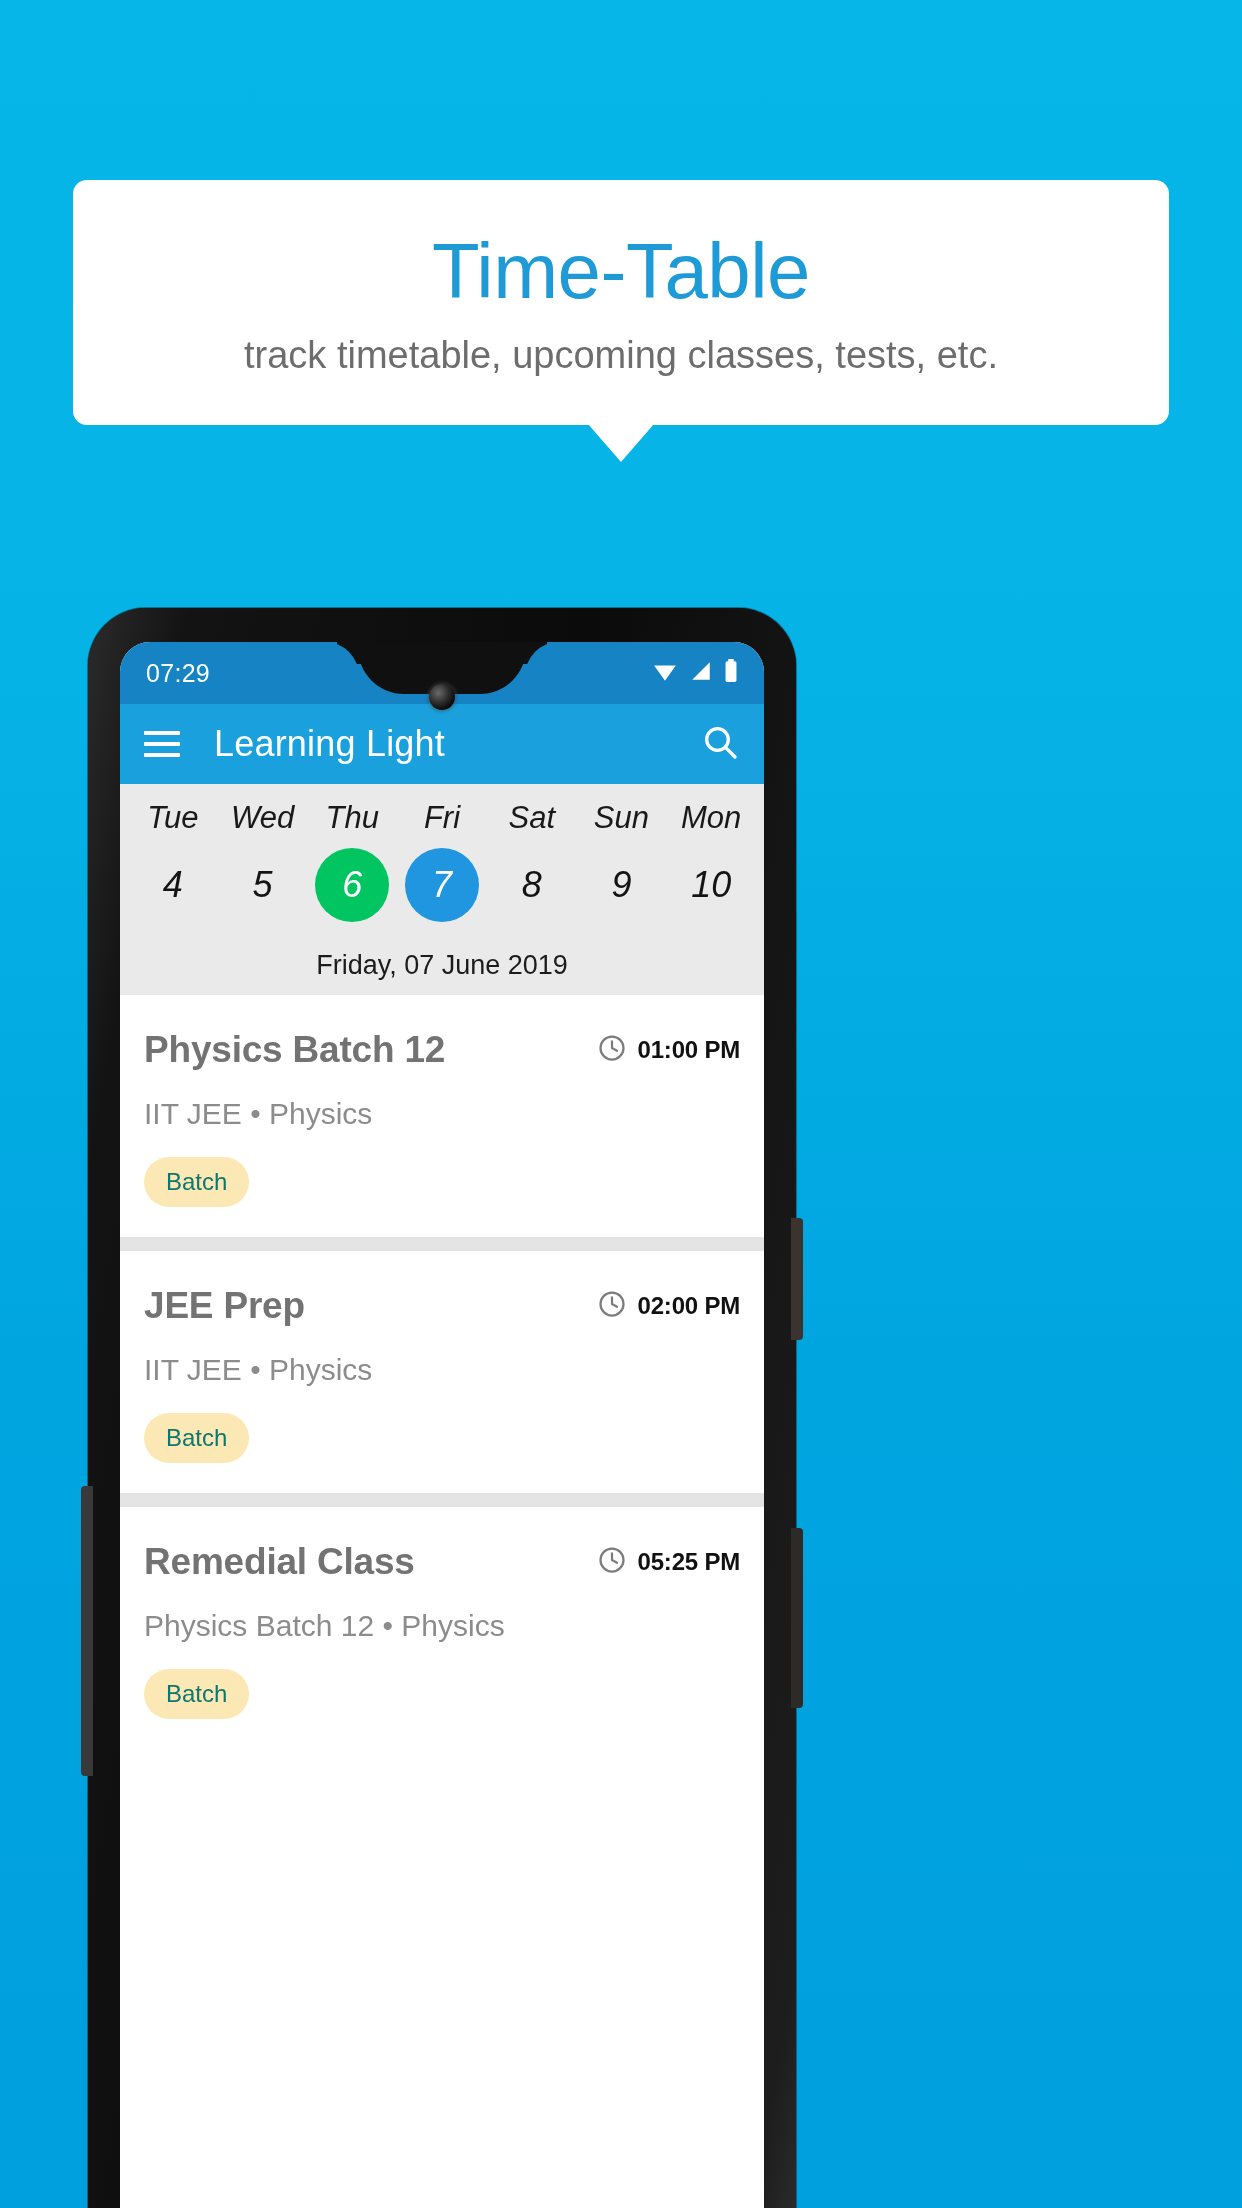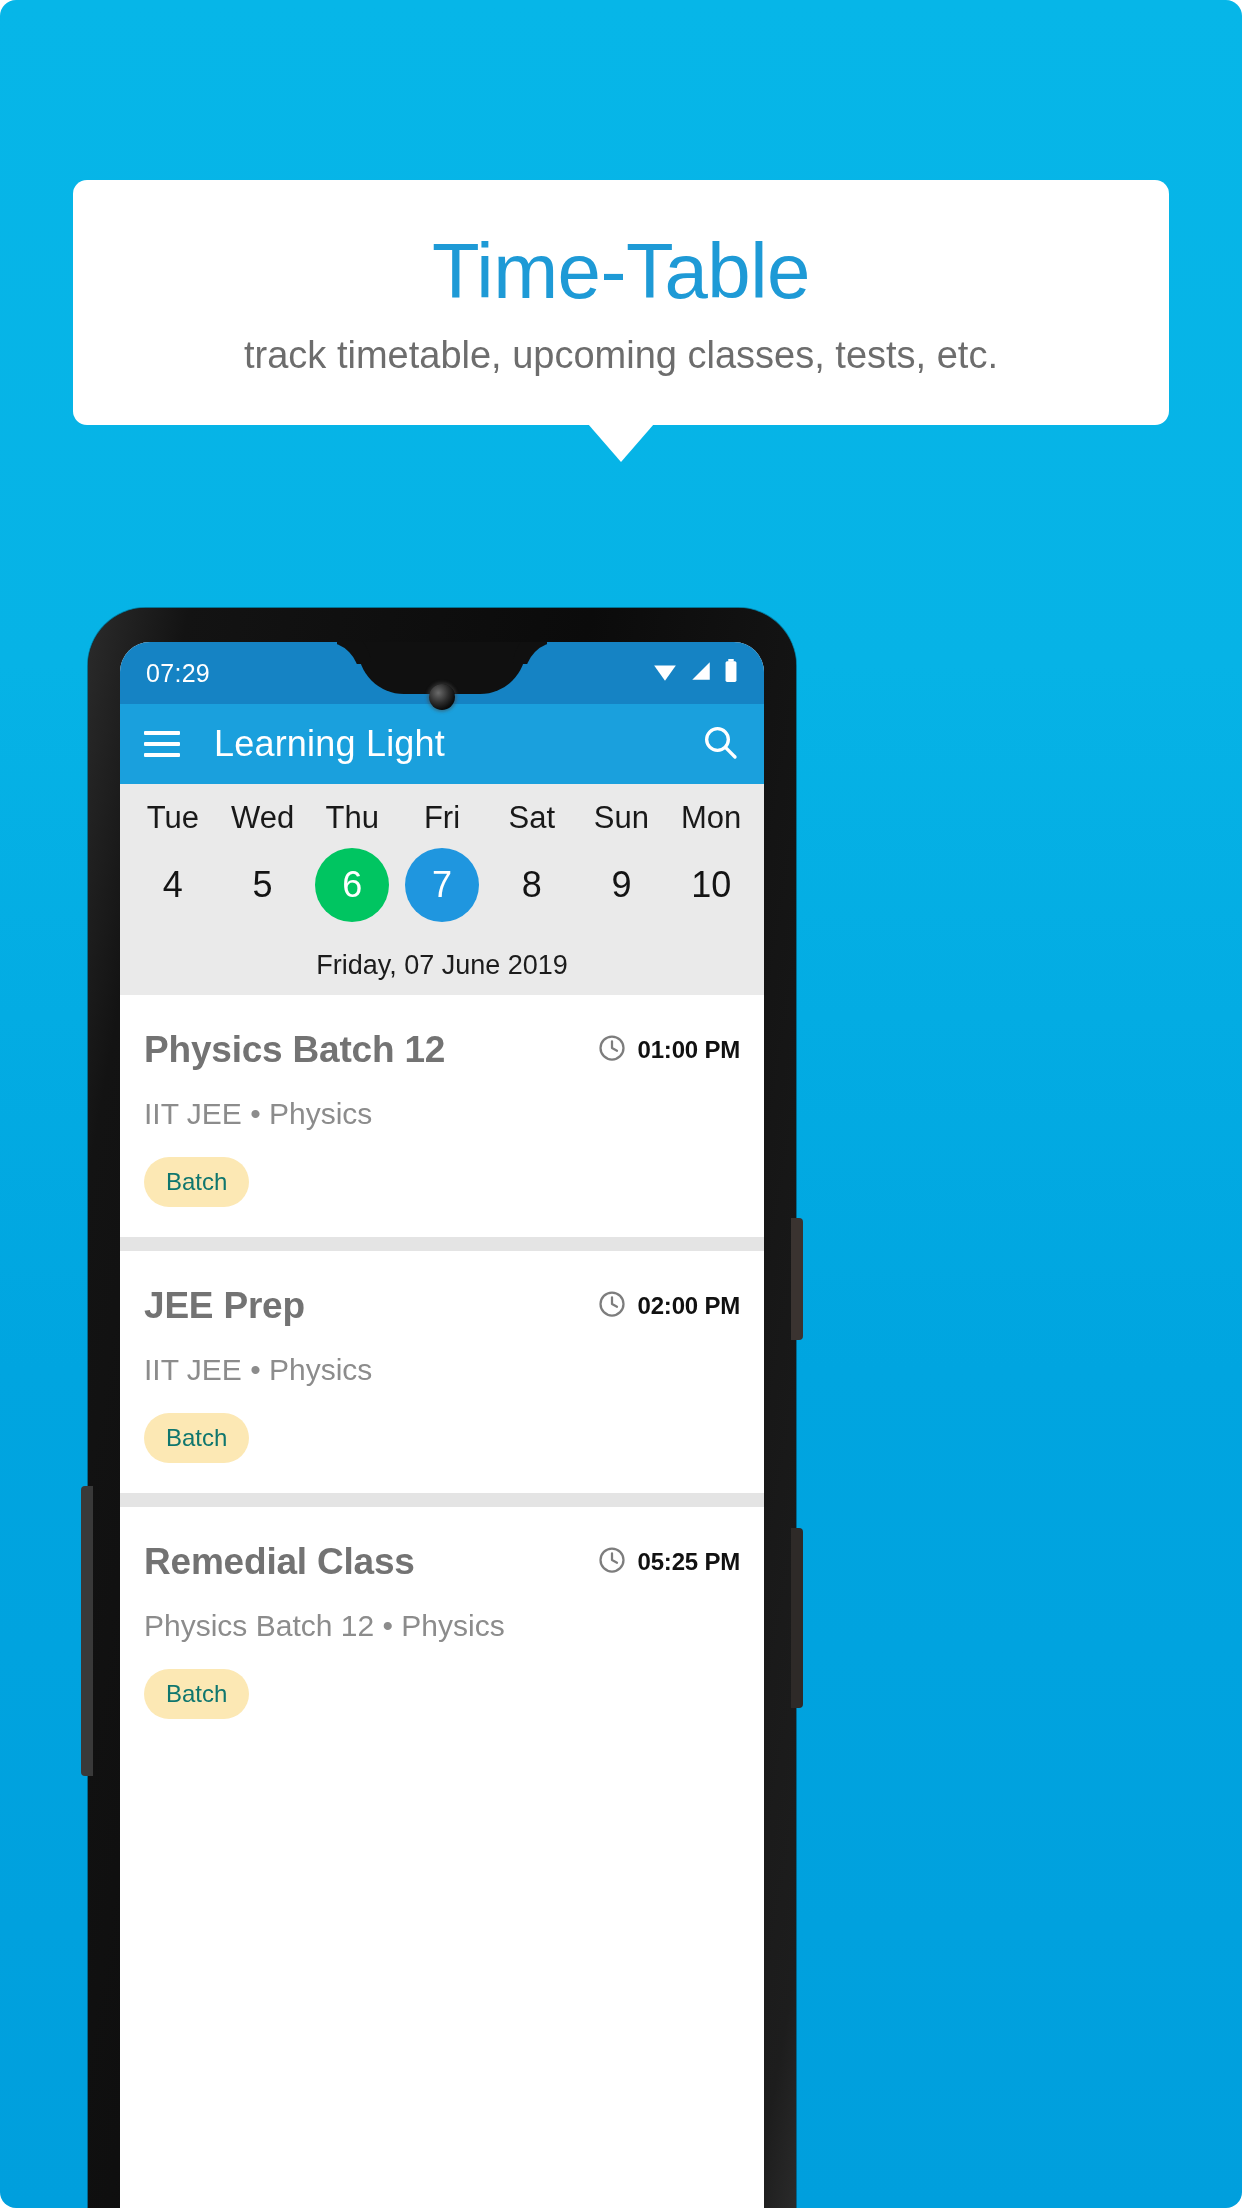--- a/index.html
+++ b/index.html
@@ -8,21 +8,20 @@
     height: 2208px;
     overflow: hidden;
     font-family: "Liberation Sans", sans-serif;
   }
   #stage {
     position: relative;
     width: 1242px;
     height: 2208px;
     background: linear-gradient(180deg, #06b6e8 0%, #06b3e6 30%, #00a5e0 62%, #009fdd 100%);
     overflow: hidden;
-    border-radius: 16px;
   }
 
   
   #callout {
     position: absolute;
     left: 73px;
     top: 180px;
     width: 1096px;
     height: 245px;
     background: #ffffff;
@@ -198,20 +197,21 @@
 
   
   #week-strip {
     background: #eaeaea;
     padding-top: 16px;
     padding-bottom: 14px;
   }
   .week-row {
     display: flex;
     padding: 0 8px;
+    font-style: italic;
   }
   .day-cell {
     flex: 1;
     display: flex;
     align-items: center;
     justify-content: center;
   }
   .day-name { font-size: 31px; color: #191919; font-weight: 400; }
   .day-num-wrap {
     margin-top: 12px;

